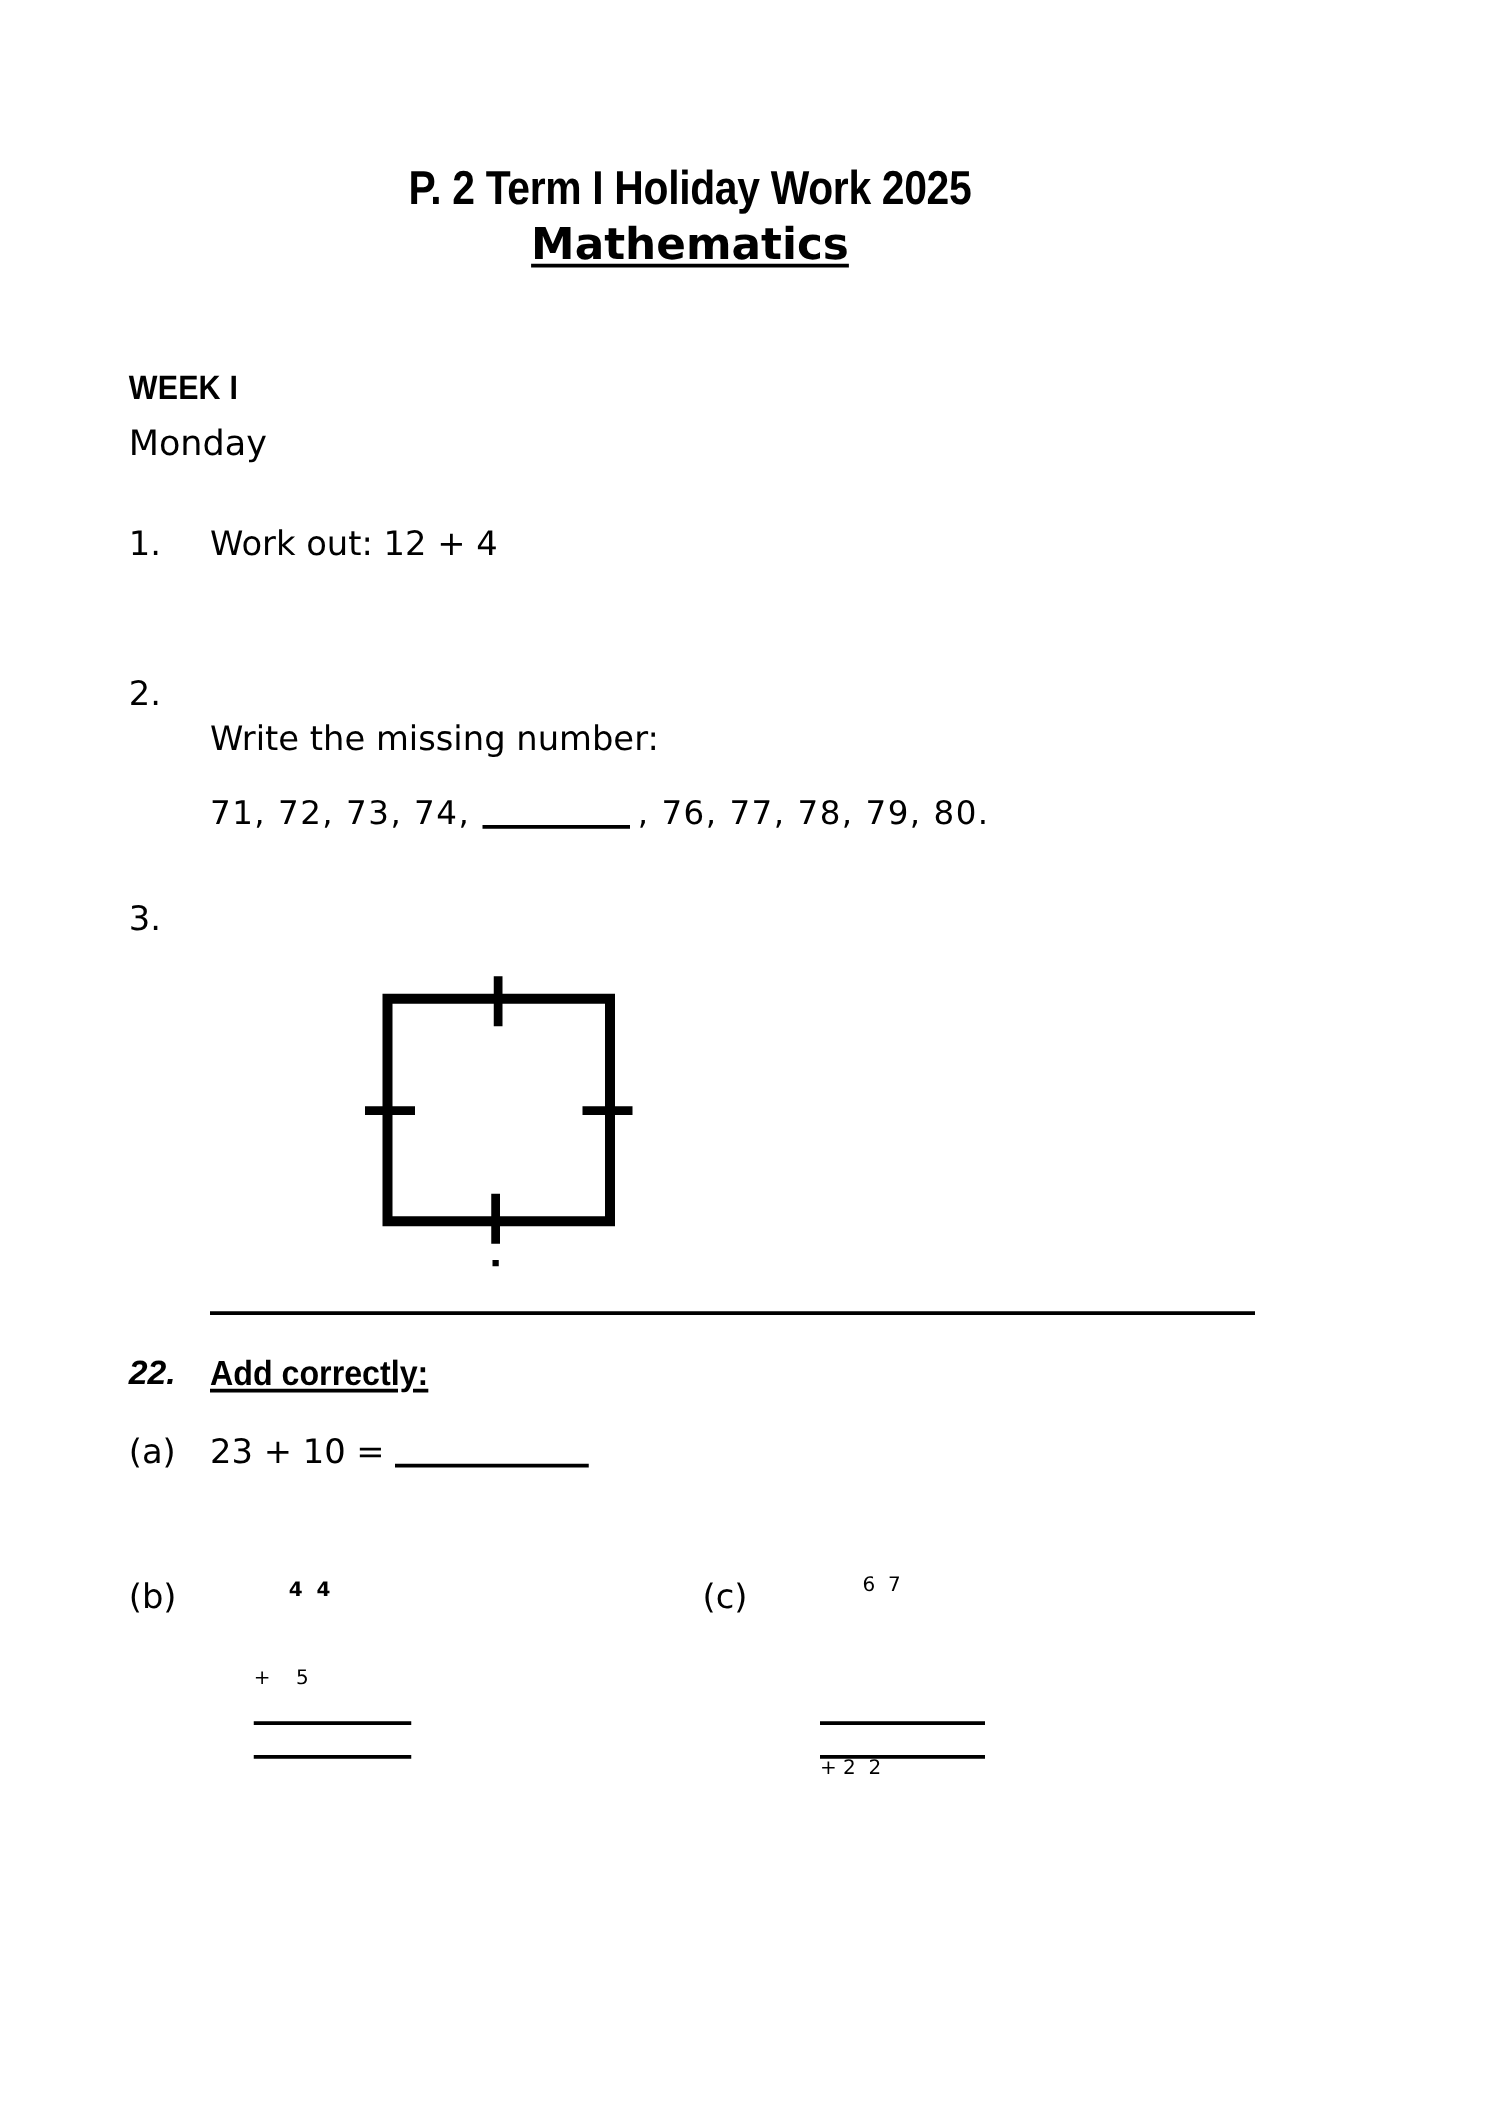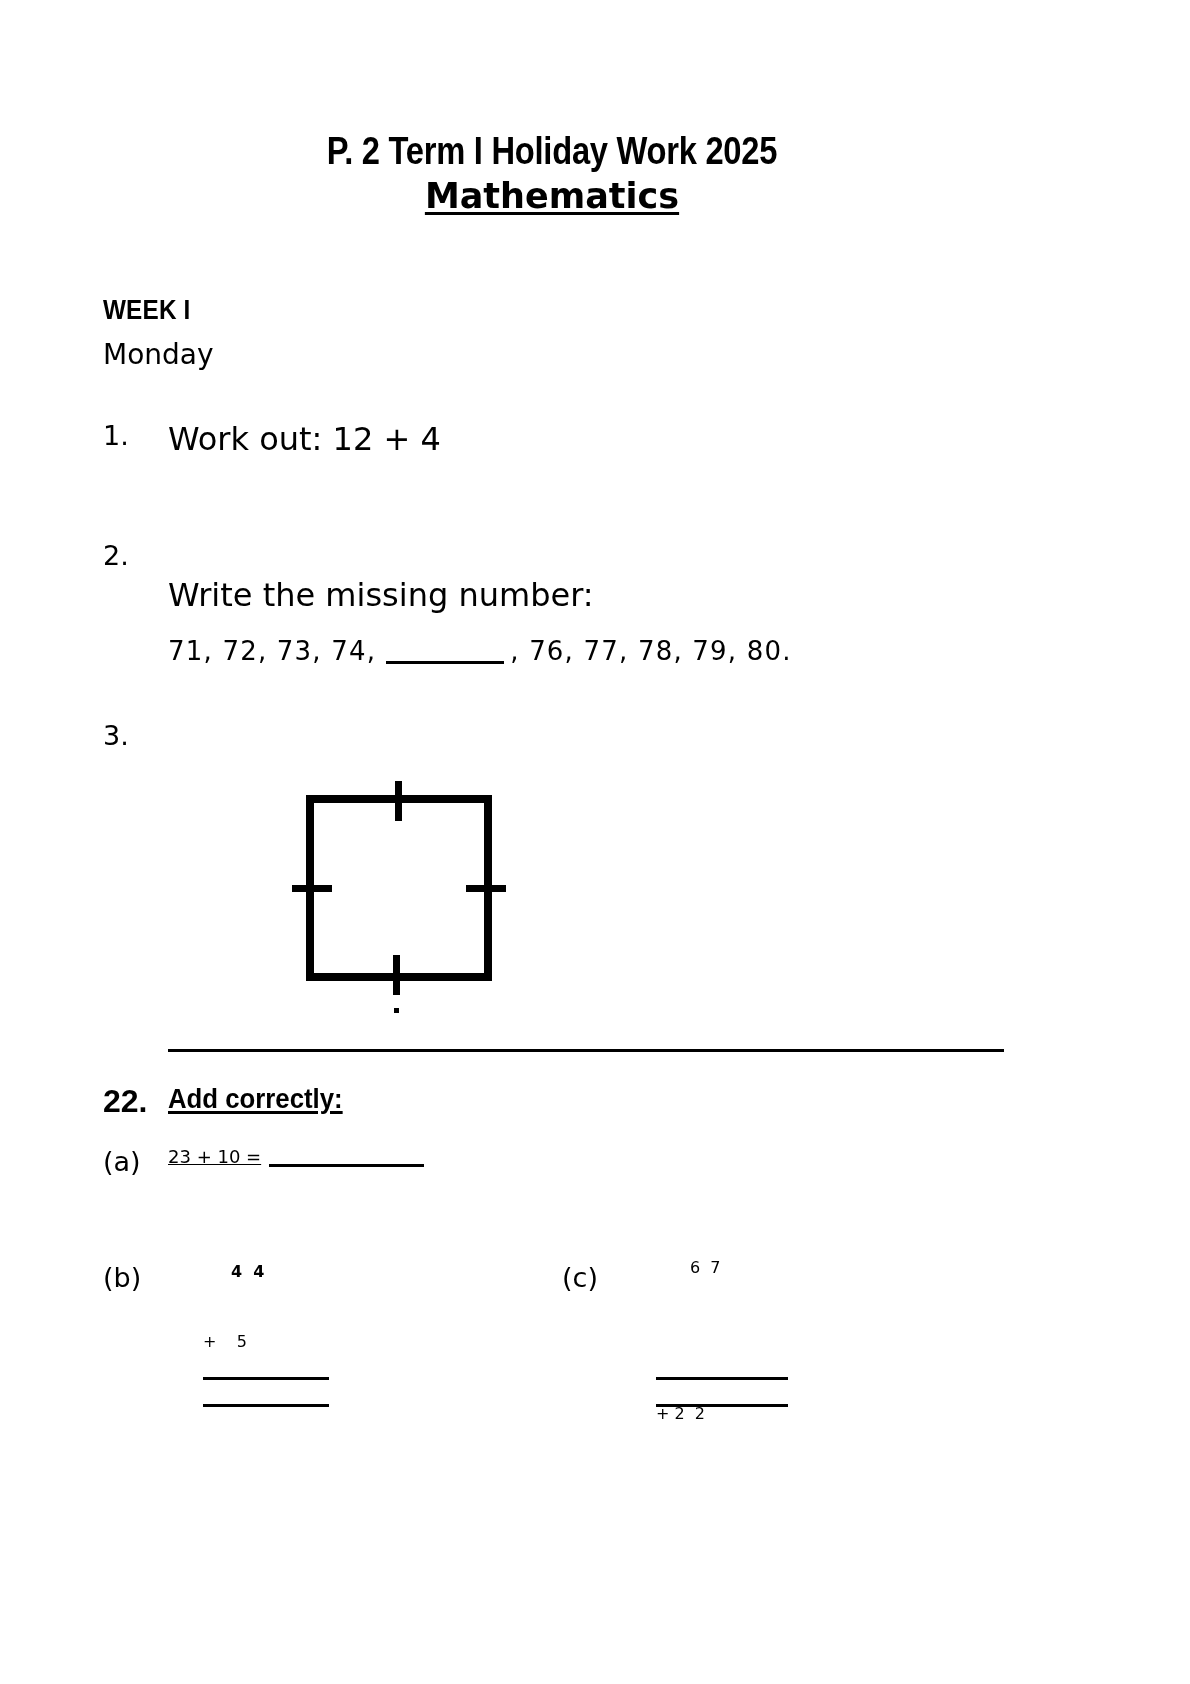--- a/index.html
+++ b/index.html
@@ -75,21 +75,21 @@
     position: absolute;
     left: 103px;
     font-family: "DejaVu Sans", sans-serif;
     font-size: 27px;
     white-space: nowrap;
   }
   .q-text {
     position: absolute;
     left: 168px;
     font-family: "DejaVu Sans", sans-serif;
-    font-size: 32px;
+    font-size: 27px;
     white-space: nowrap;
   }
 
   #q1-num { top: 420px; }
   #q1-text { top: 420px; }
 
   #q2-num { top: 540px; }
   #q2-text { top: 536px; margin-top: 40px; }
 
   
@@ -178,21 +178,22 @@
     width: 836px;
     height: 0;
     border-top: 3px solid #000;
   }
 
   
   #q22-num {
     top: 1083px;
     font-family: "Liberation Sans", sans-serif;
     font-weight: bold;
-    font-size: 32px;
+    font-size: 27px;
+    font-style: italic;
   }
   #q22-text {
     top: 1083px;
     font-family: "Liberation Sans", sans-serif;
     font-weight: bold;
     font-size: 28px;
     text-decoration: underline;
     text-underline-offset: 3px;
     text-decoration-thickness: 3px;
     transform: scaleX(0.92);
@@ -202,23 +203,22 @@
   .sub-label {
     position: absolute;
     left: 103px;
     font-family: "DejaVu Sans", sans-serif;
     font-size: 27px;
   }
   .sub-body {
     position: absolute;
     left: 168px;
     font-family: "DejaVu Sans", sans-serif;
-    font-size: 18px;
-    white-space: nowrap;
-    text-decoration: underline;
+    font-size: 27px;
+    white-space: nowrap;
   }
   #q22a-label { top: 1146px; }
   #q22a-body  { top: 1146px; }
   .blank-long {
     display: inline-block;
     width: 155px;
     border-bottom: 3px solid #000;
     vertical-align: -4px;
     margin-left: 8px;
   }

